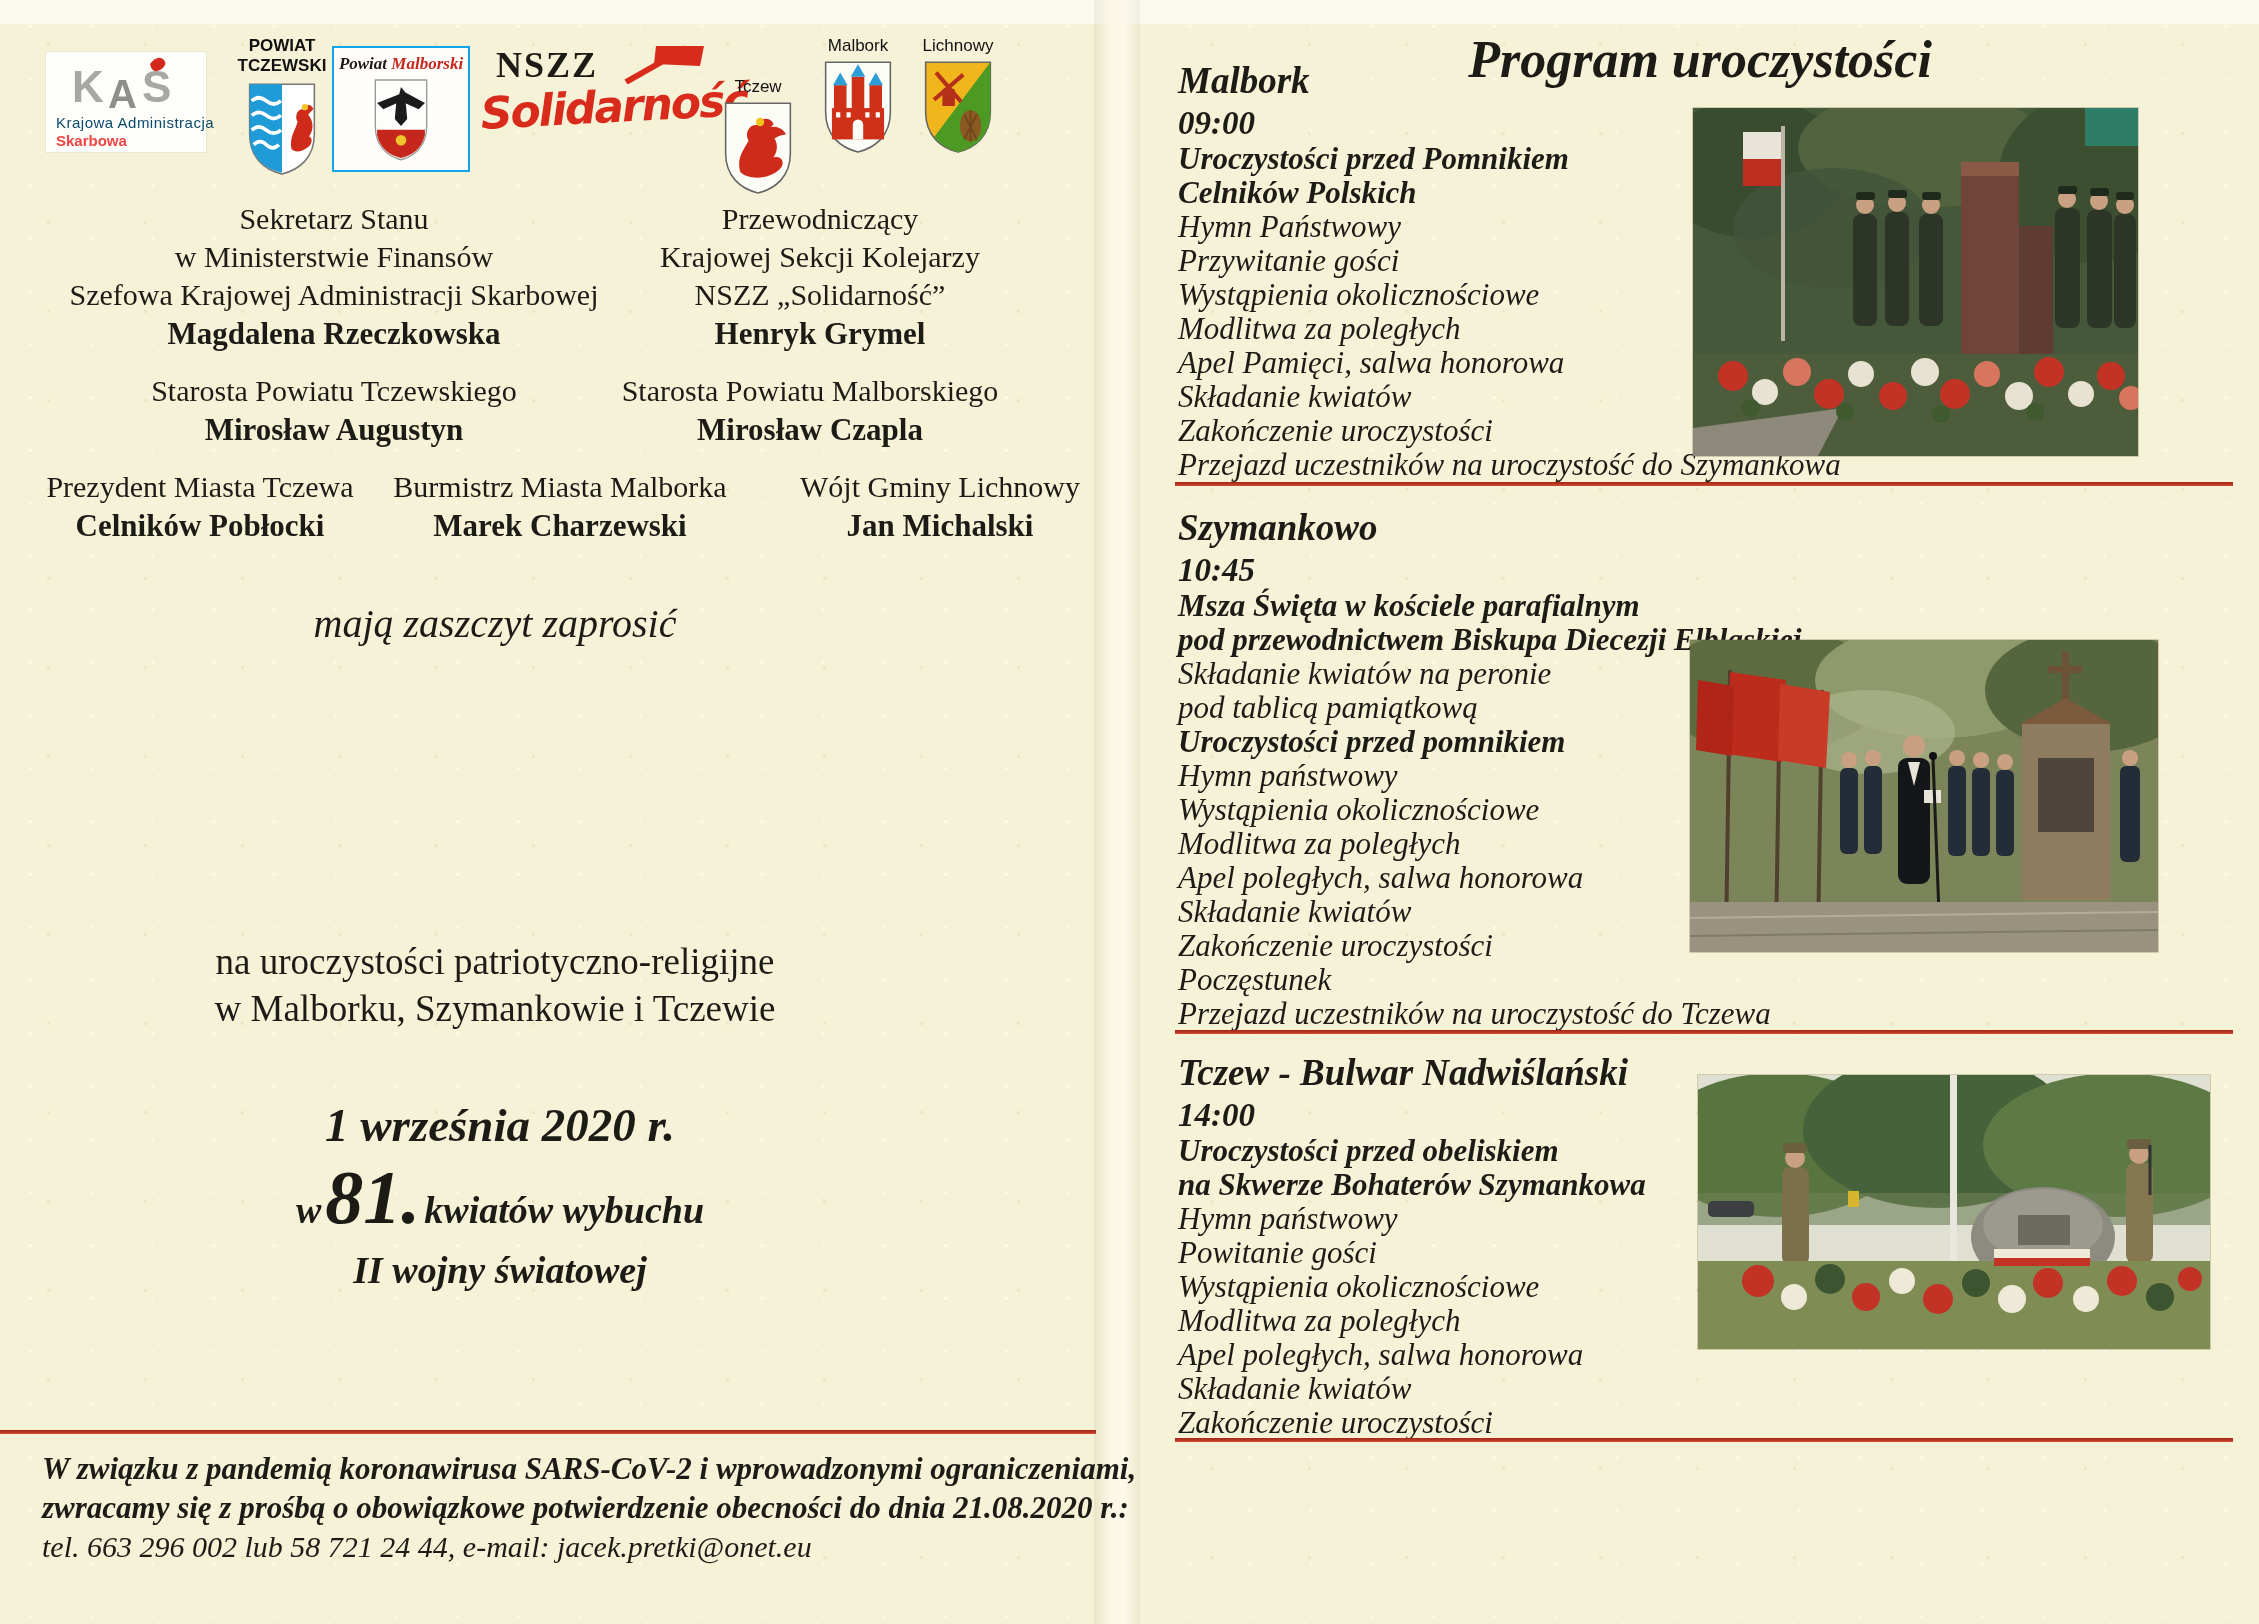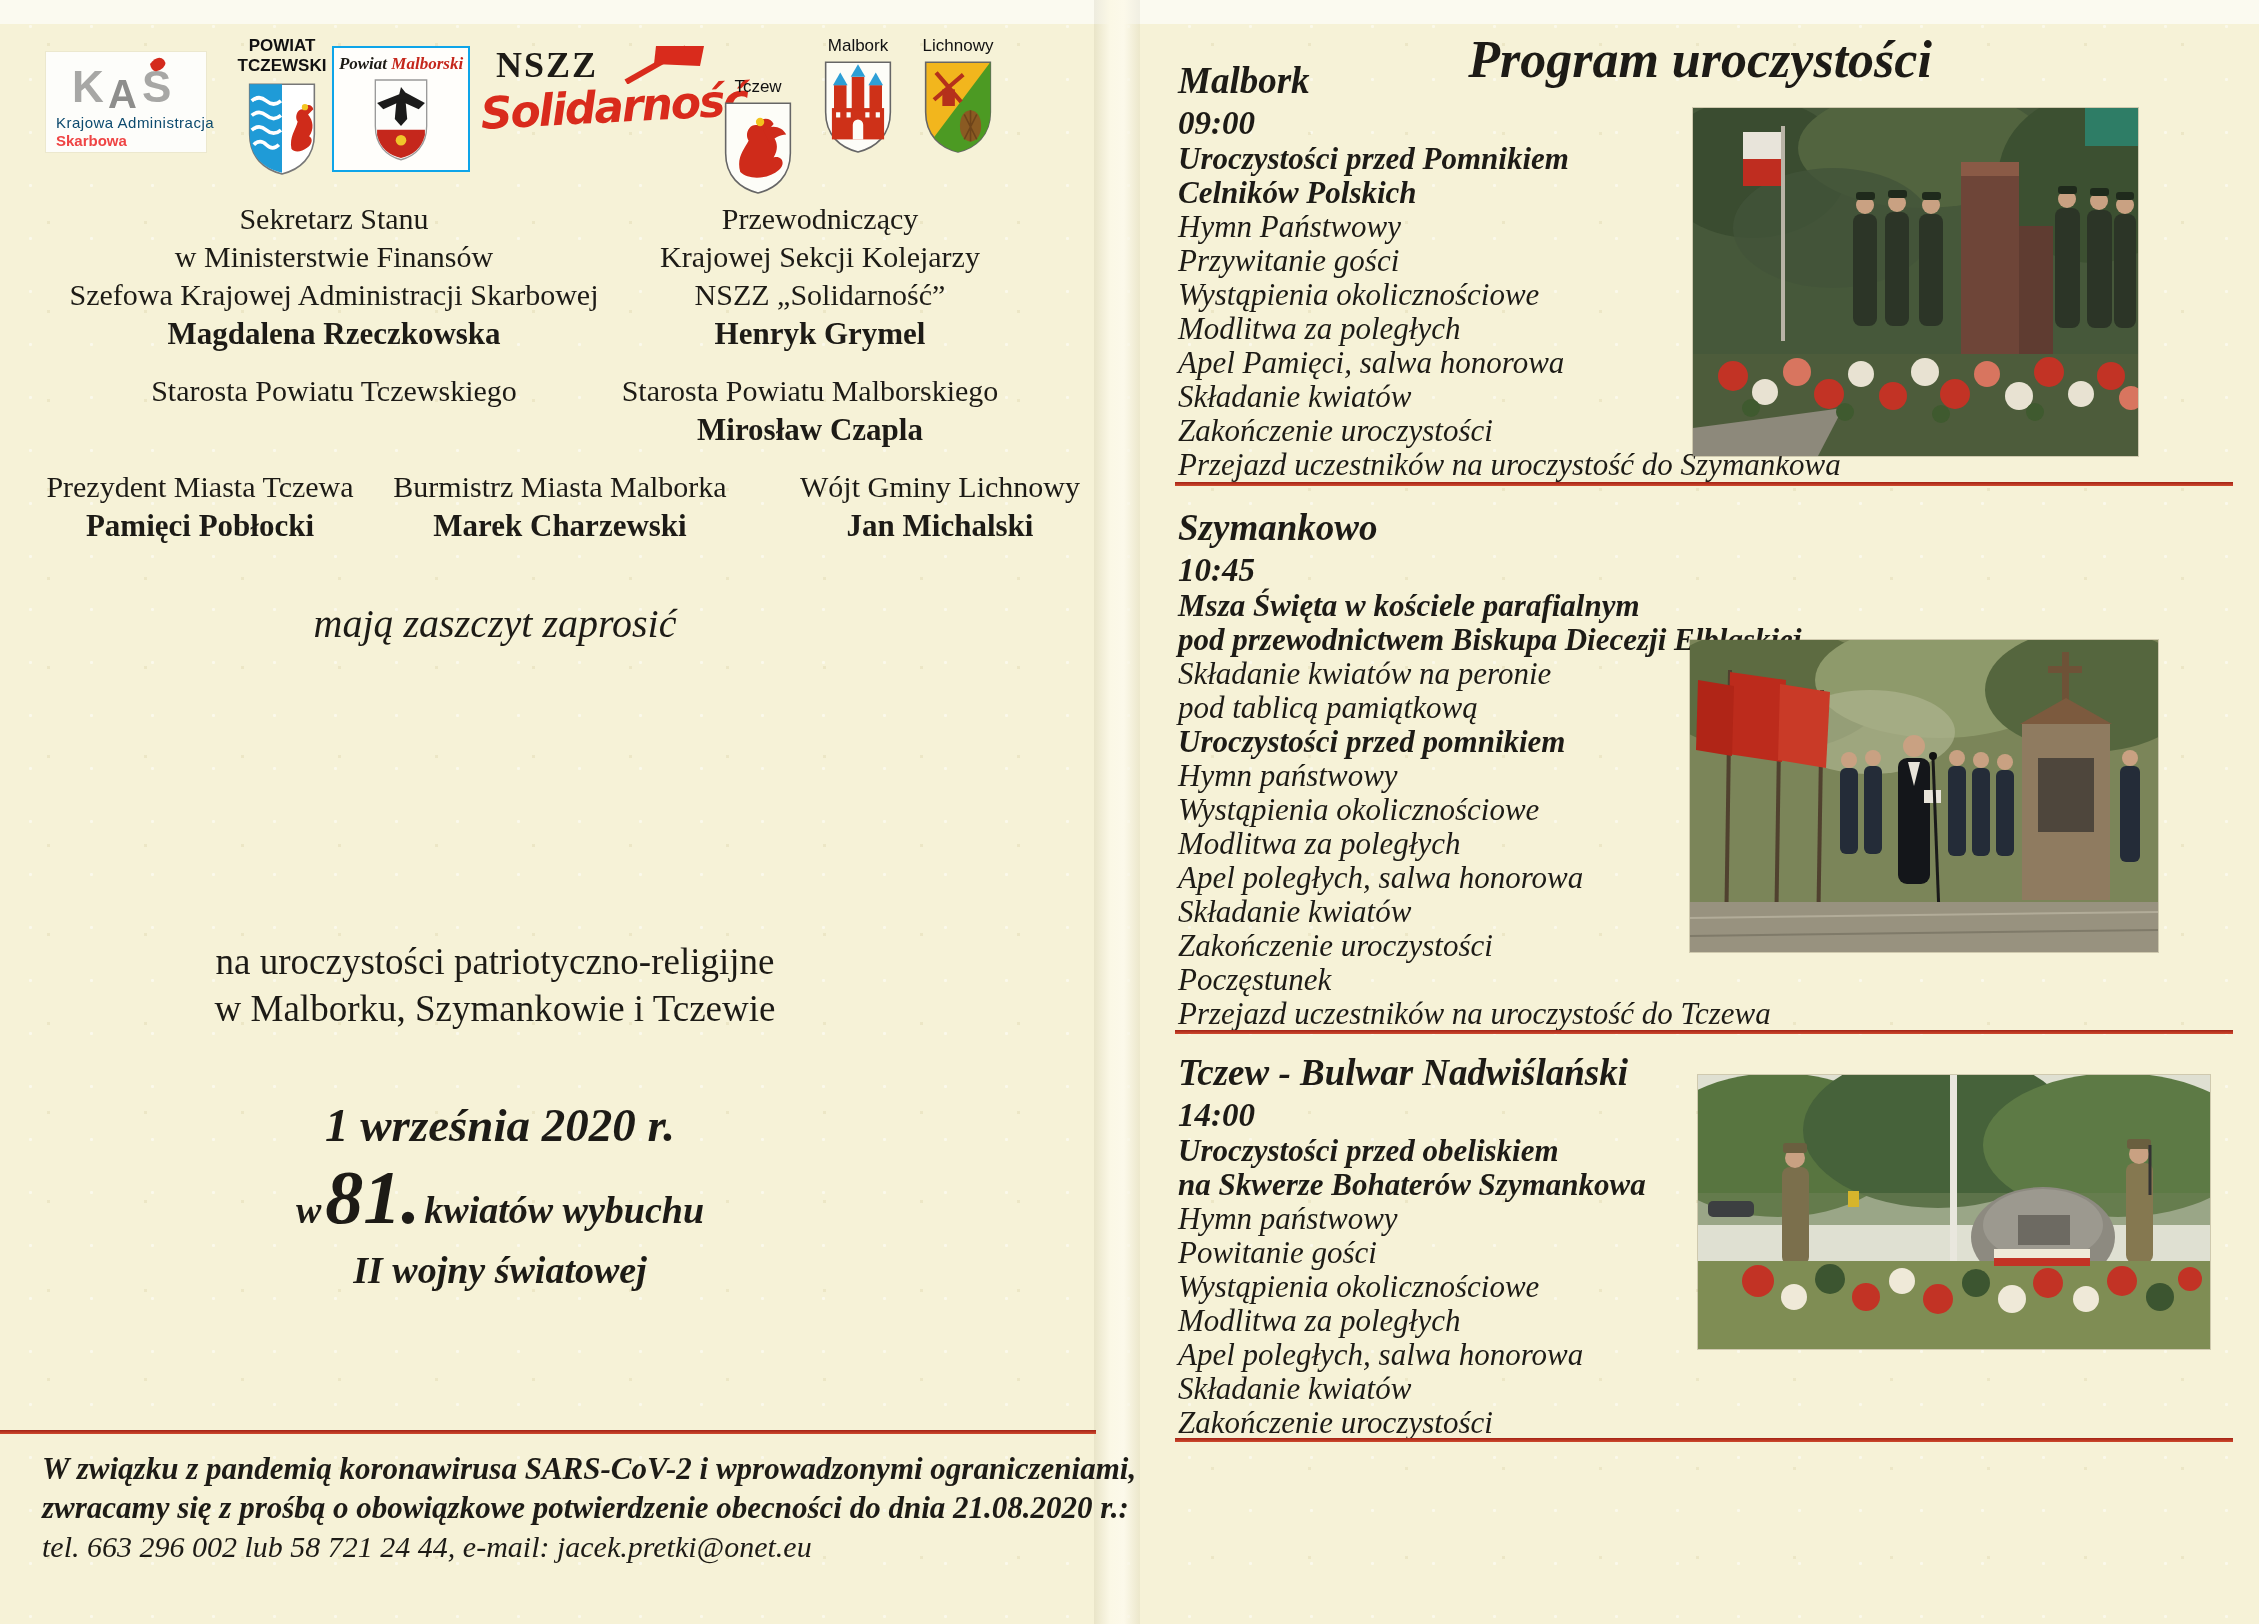--- a/index.html
+++ b/index.html
@@ -171,29 +171,30 @@
   </div>
   <div class="abs c" style="left:620px;top:200px;width:400px;">
     <div class="off-title">Przewodniczący</div>
     <div class="off-title">Krajowej Sekcji Kolejarzy</div>
     <div class="off-title">NSZZ „Solidarność”</div>
     <div class="off-name">Henryk Grymel</div>
   </div>
 
   <div class="abs c" style="left:28px;top:372px;width:612px;">
     <div class="off-title">Starosta Powiatu Tczewskiego</div>
+    <div class="off-name">Mirosław Augustyn</div>
   </div>
   <div class="abs c" style="left:590px;top:372px;width:440px;">
     <div class="off-title">Starosta Powiatu Malborskiego</div>
     <div class="off-name">Mirosław Czapla</div>
   </div>
 
   <div class="abs c" style="left:20px;top:468px;width:360px;">
     <div class="off-title nowrap">Prezydent Miasta Tczewa</div>
-    <div class="off-name">Pamięci Pobłocki</div>
+    <div class="off-name">Celników Pobłocki</div>
   </div>
   <div class="abs c" style="left:380px;top:468px;width:360px;">
     <div class="off-title nowrap">Burmistrz Miasta Malborka</div>
     <div class="off-name">Marek Charzewski</div>
   </div>
   <div class="abs c" style="left:760px;top:468px;width:360px;">
     <div class="off-title nowrap">Wójt Gminy Lichnowy</div>
     <div class="off-name">Jan Michalski</div>
   </div>
 

